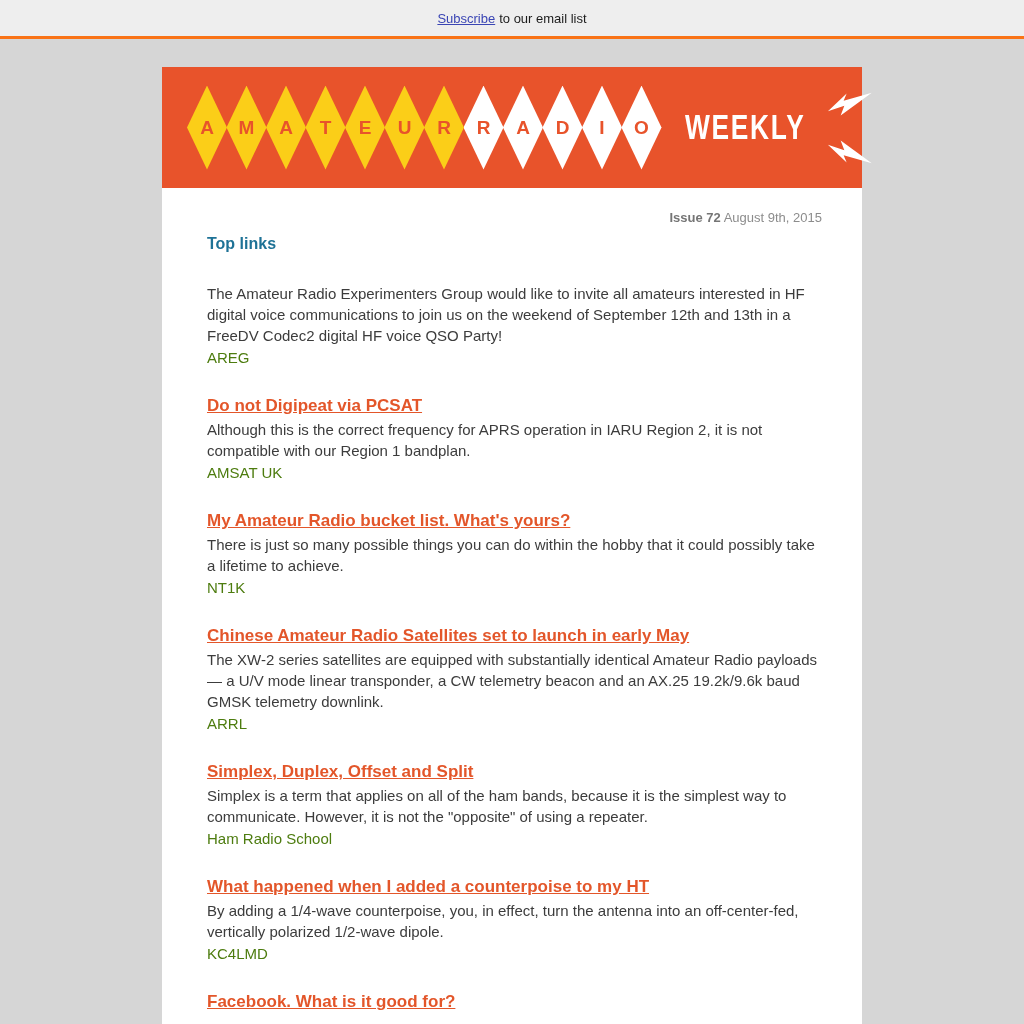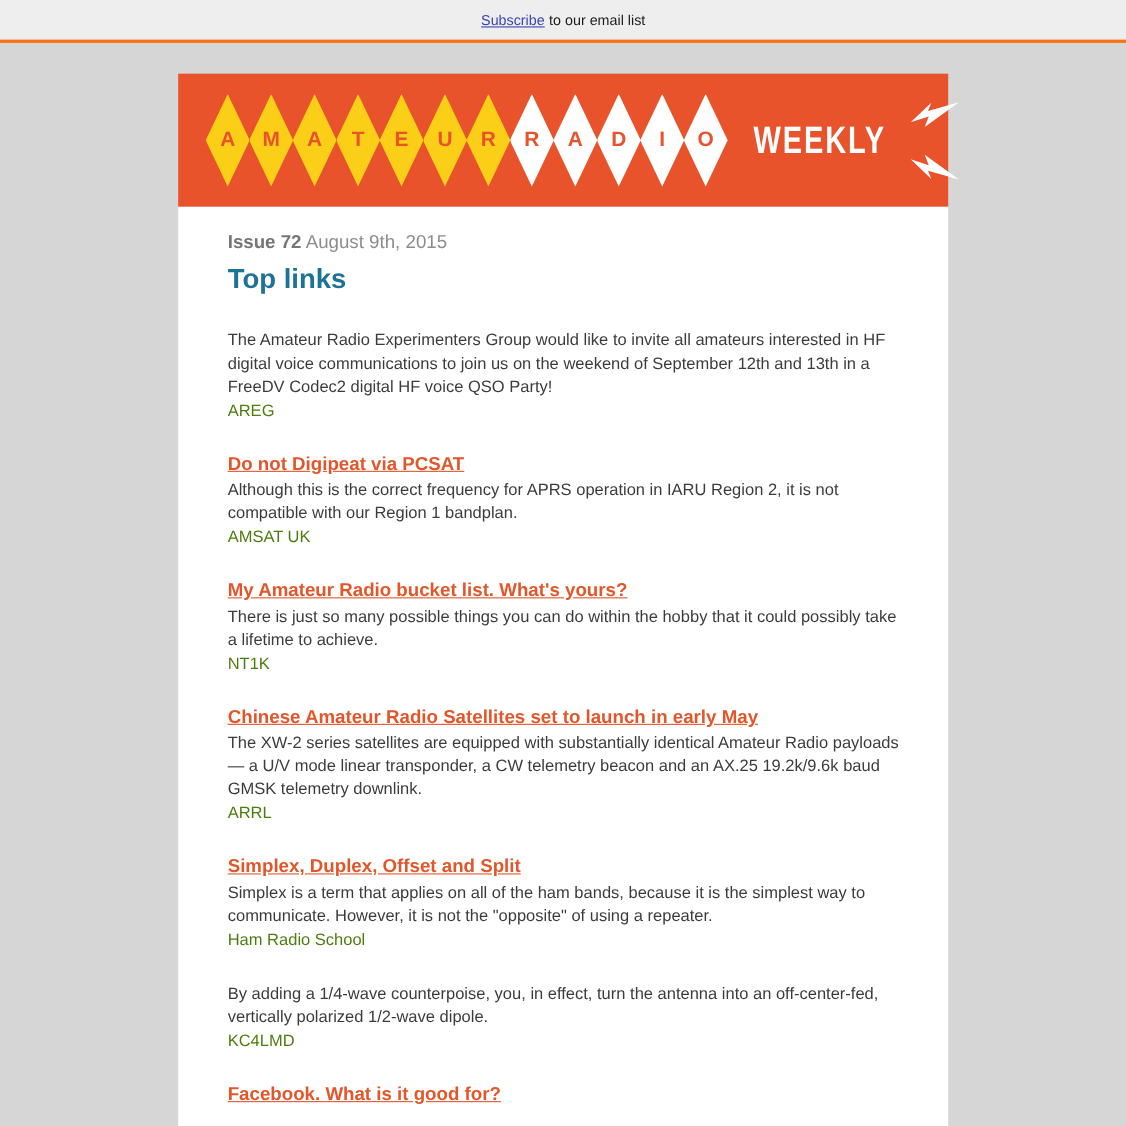--- a/index.html
+++ b/index.html
@@ -80,28 +80,29 @@
   }
   .bolt-top    { transform: rotate(-8deg); }
   .bolt-bottom { transform: scale(1,-1) rotate(-8deg); }
   .content {
     background: #FFFFFF;
     min-height: 839px;
     padding: 22px 40px 0 45px;
     box-sizing: border-box;
   }
   .issue-line {
-    font-size: 17px;
+    text-align: right;
+    font-size: 13px;
     color: #8C8C8C;
     margin-bottom: 10px;
   }
   .issue-line b { color: #757575; }
   .section-heading {
     color: #1E7296;
-    font-size: 25px;
+    font-size: 16px;
     font-weight: 700;
     margin: 0 0 30px 0;
   }
   .article { margin-bottom: 28px; }
   .article-title-row { margin-bottom: 3px; }
   .article-title {
     color: #E3562A;
     font-size: 17px;
     font-weight: 700;
     text-decoration: underline;
@@ -207,20 +208,21 @@
             <div class="article-title-row"><a href="#" class="article-title">Chinese Amateur Radio Satellites set to launch in early May</a></div>
             <p class="article-summary">The XW-2 series satellites are equipped with substantially identical Amateur Radio payloads — a U/V mode linear transponder, a CW telemetry beacon and an AX.25 19.2k/9.6k baud GMSK telemetry downlink.</p>
             <div><a href="#" class="article-source">ARRL</a></div>
           </div>
           <div class="article">
             <div class="article-title-row"><a href="#" class="article-title">Simplex, Duplex, Offset and Split</a></div>
             <p class="article-summary">Simplex is a term that applies on all of the ham bands, because it is the simplest way to communicate. However, it is not the "opposite" of using a repeater.</p>
             <div><a href="#" class="article-source">Ham Radio School</a></div>
           </div>
           <div class="article">
+            <div class="article-title-row"><a href="#" class="article-title">What happened when I added a counterpoise to my HT</a></div>
             <p class="article-summary">By adding a 1/4-wave counterpoise, you, in effect, turn the antenna into an off-center-fed, vertically polarized 1/2-wave dipole.</p>
             <div><a href="#" class="article-source">KC4LMD</a></div>
           </div>
           <div class="article">
             <div class="article-title-row"><a href="#" class="article-title">Facebook. What is it good for?</a></div>
           </div>
         </div>
     </div>
 
   </div>

